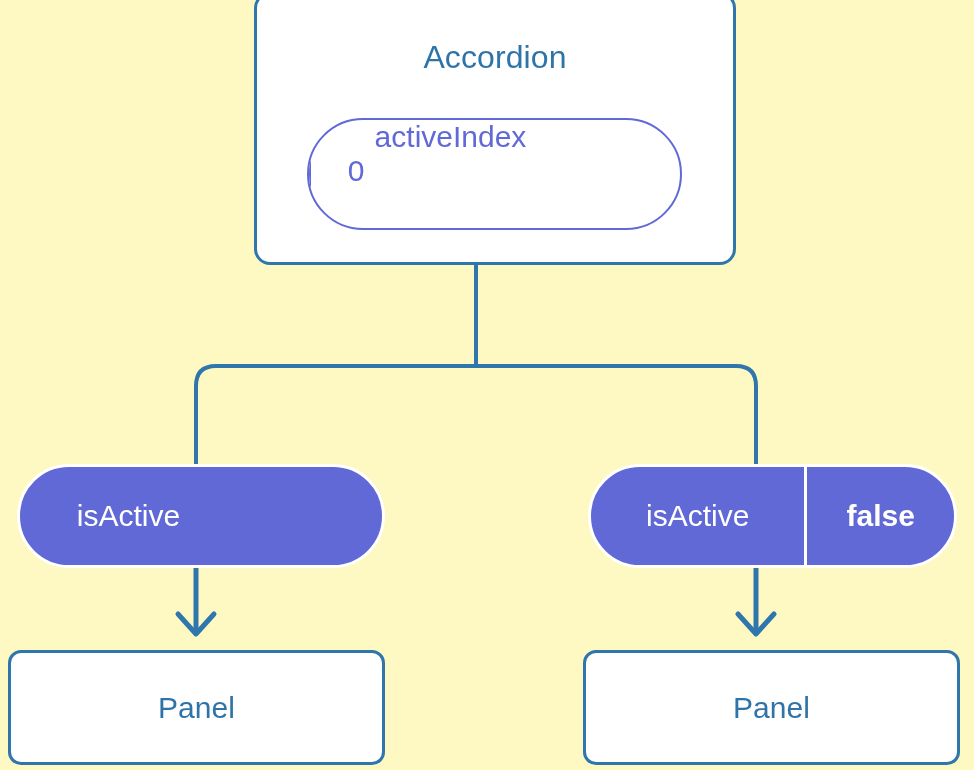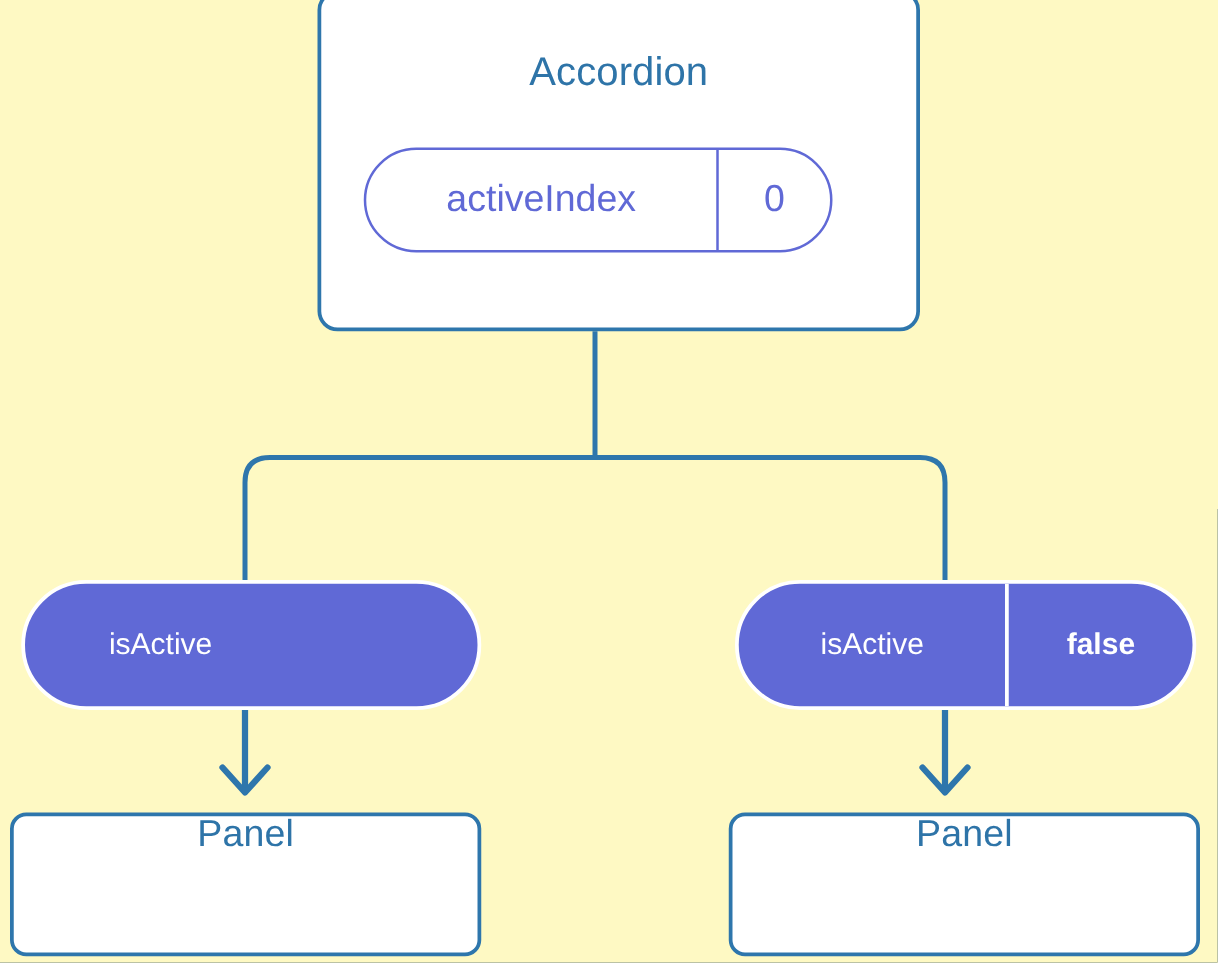--- a/index.html
+++ b/index.html
@@ -64,20 +64,21 @@
     font-weight: 400;
     letter-spacing: 0.1px;
     line-height: 1;
     user-select: none;
   }
 
   
   .panel-card {
     width: 377px;
     height: 115px;
+    justify-content: center;
     border-radius: 13px;
   }
   #panel-left  { left: 8px;   top: 650px; }
   #panel-right { left: 583px; top: 650px; }
   .panel-card .card-title { font-size: 30px; }
 
   
   .pill {
     position: absolute;
     z-index: 3;
@@ -118,34 +119,35 @@
   .pill.filled .pill-key,
   .pill.filled .pill-val {
     color: #ffffff;
   }
   .pill.filled .pill-val {
     border-left: 3px solid #ffffff;
   }
 
   
   #pill-active-index {
-    left: 291px;
+    left: 307px;
     top: 118px;
     width: 375px;
-    height: 84px;
+    height: 112px;
     font-size: 30px;
+    flex-direction: column;
   }
   #pill-active-index .pill-key { width: 283px; }
   #pill-active-index .pill-val { width: 92px; }
 
   
   .pill.isactive {
     top: 464px;
     height: 104px;
-    font-size: 24px;
+    font-size: 30px;
     text-align: right;
   }
   #pill-is-active-left  { left: 17px;  width: 368px; }
   #pill-is-active-right { left: 588px; width: 369px; }
 
   .pill.isactive .pill-key { width: 217px; }
   #pill-is-active-left  .pill-val { width: 151px; }
   #pill-is-active-right .pill-val { width: 152px; font-weight: bold; }
 </style>
 </head>

